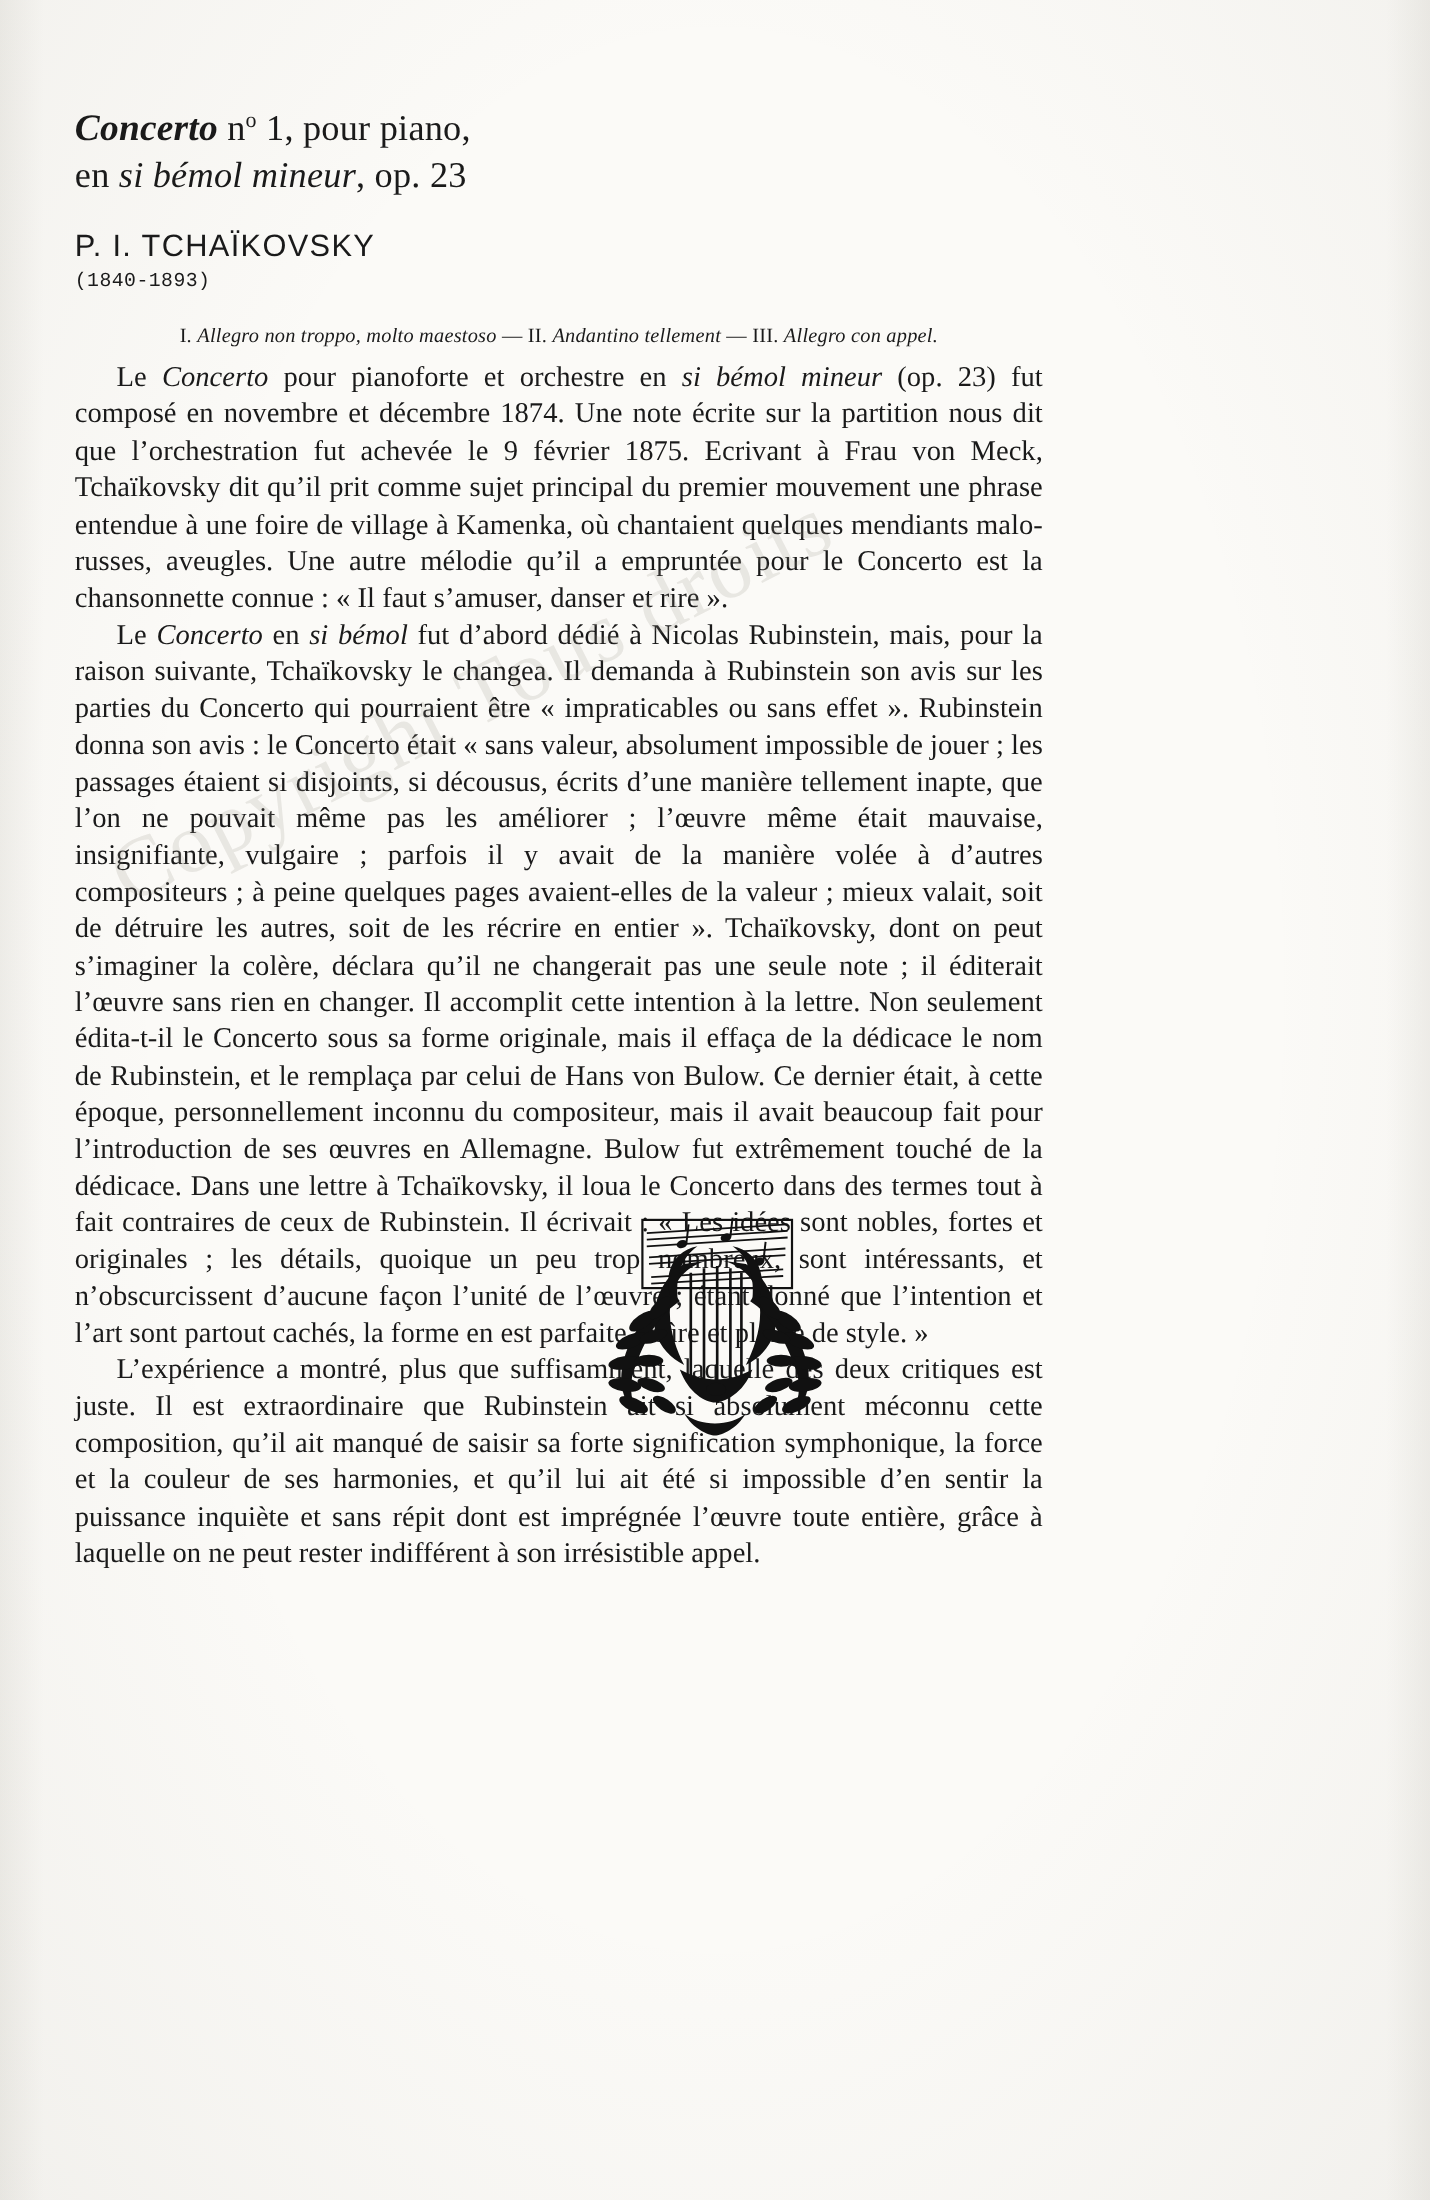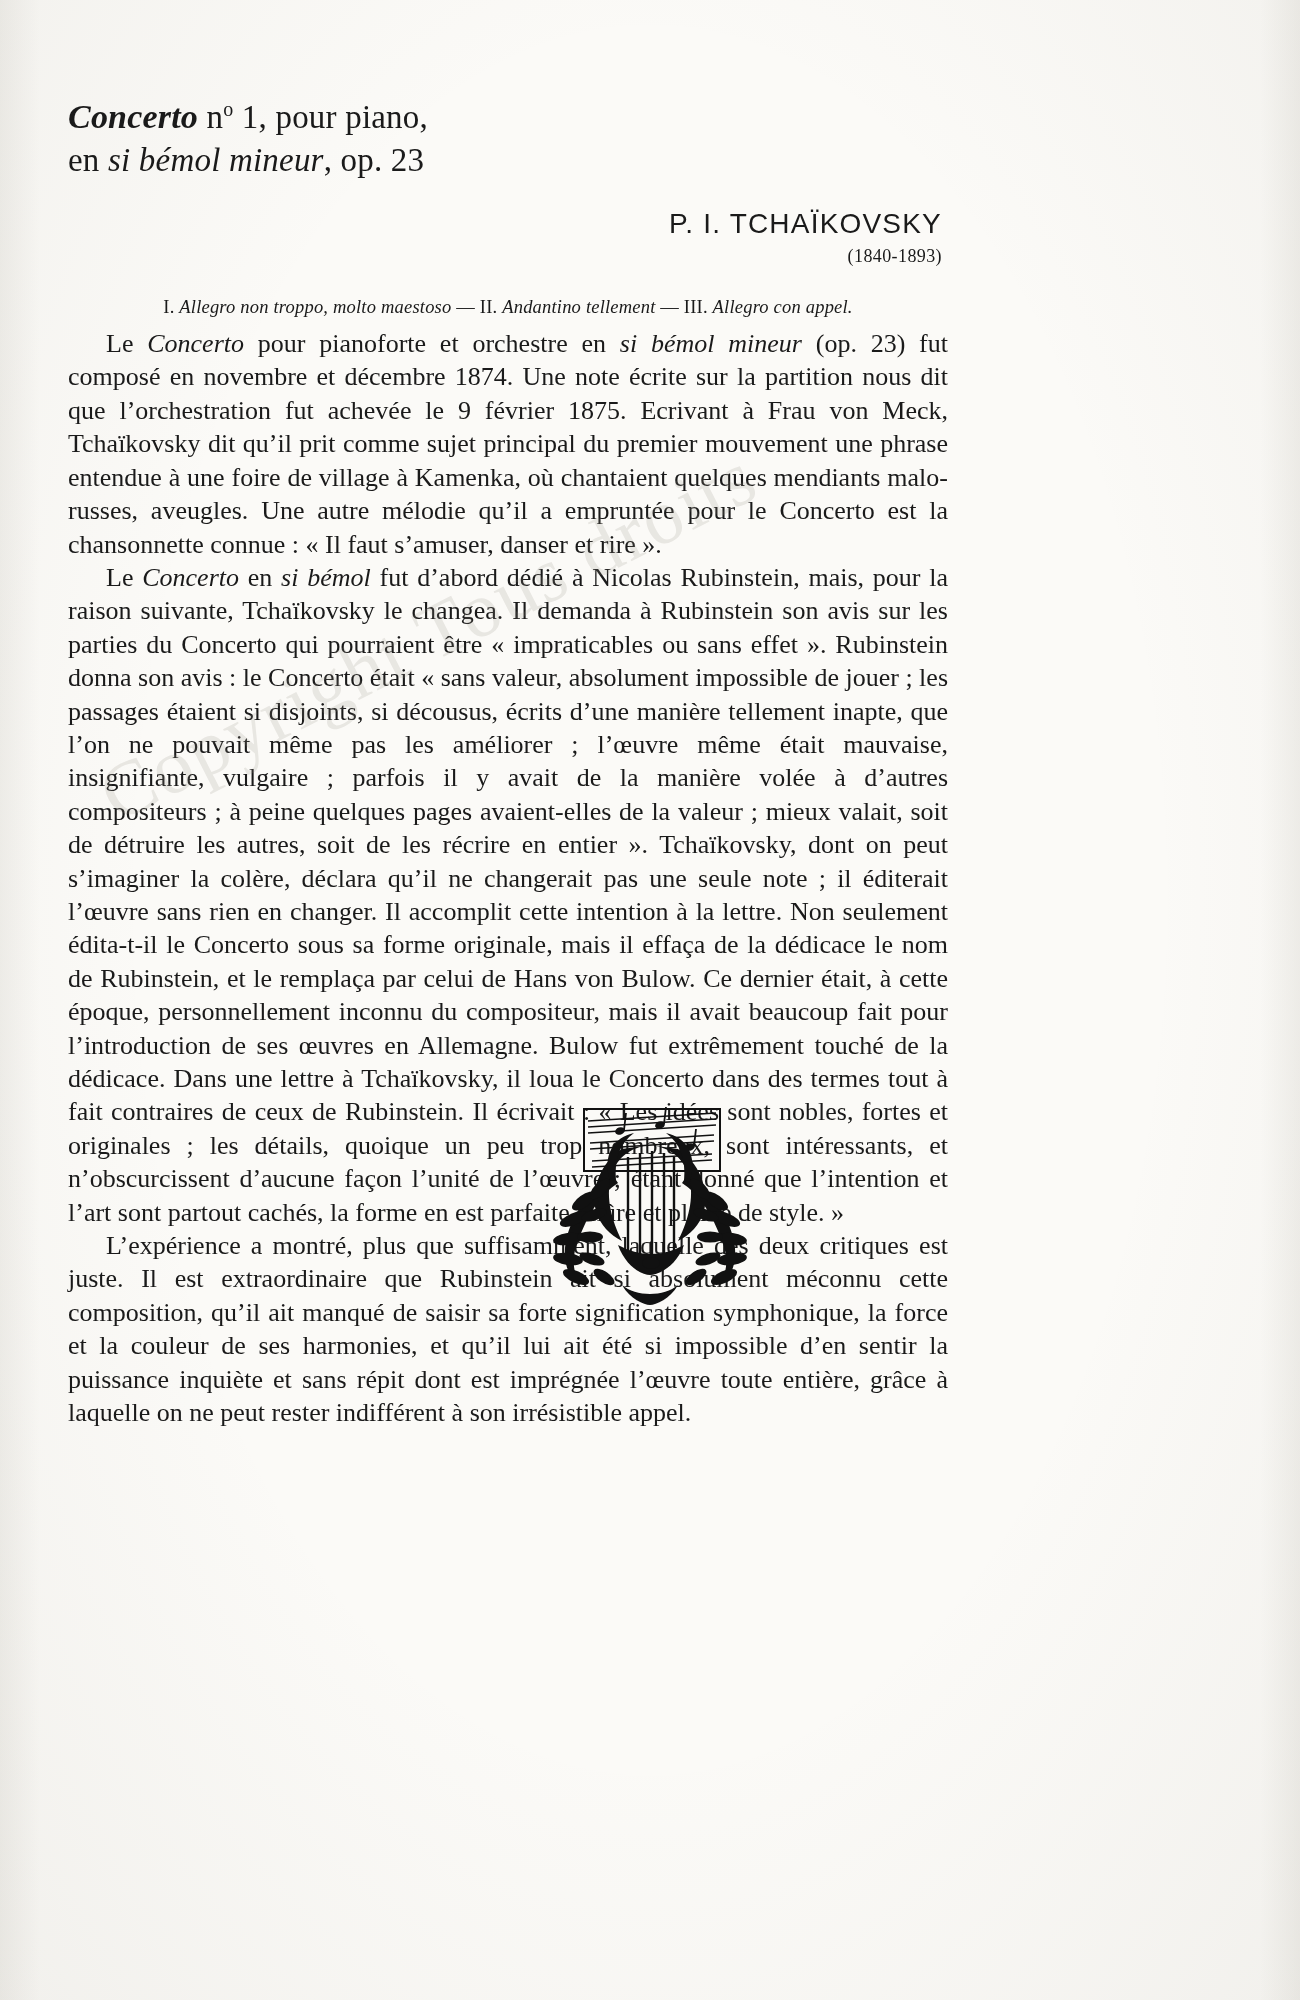--- a/index.html
+++ b/index.html
@@ -64,32 +64,31 @@
   .title-sup {
     font-size: 20px;
     vertical-align: super;
   }
   .title-key {
     font-style: italic;
   }
 
   
   .composer-block {
-    text-align: right;
     margin-top: 26px;
     padding-right: 6px;
   }
   .composer-name {
     font-family: "Liberation Sans", sans-serif;
     font-size: 28px;
     letter-spacing: 1.2px;
     font-weight: normal;
   }
   .composer-dates {
-    font-family: Liberation Serif, serif;
+    font-family: Liberation Mono, monospace;
     font-size: 18px;
     margin-top: 6px;
     letter-spacing: 0.4px;
   }
 
   
   .movements {
     margin-top: 30px;
     text-align: center;
     font-size: 18.5px;

